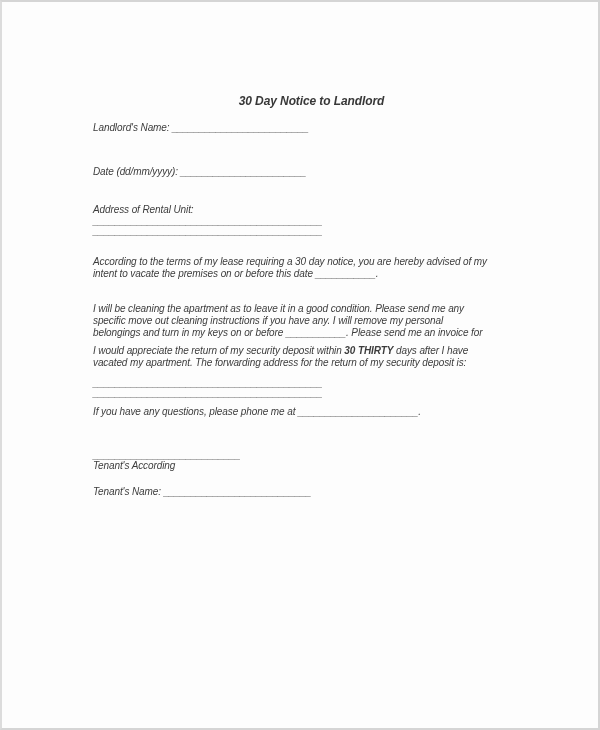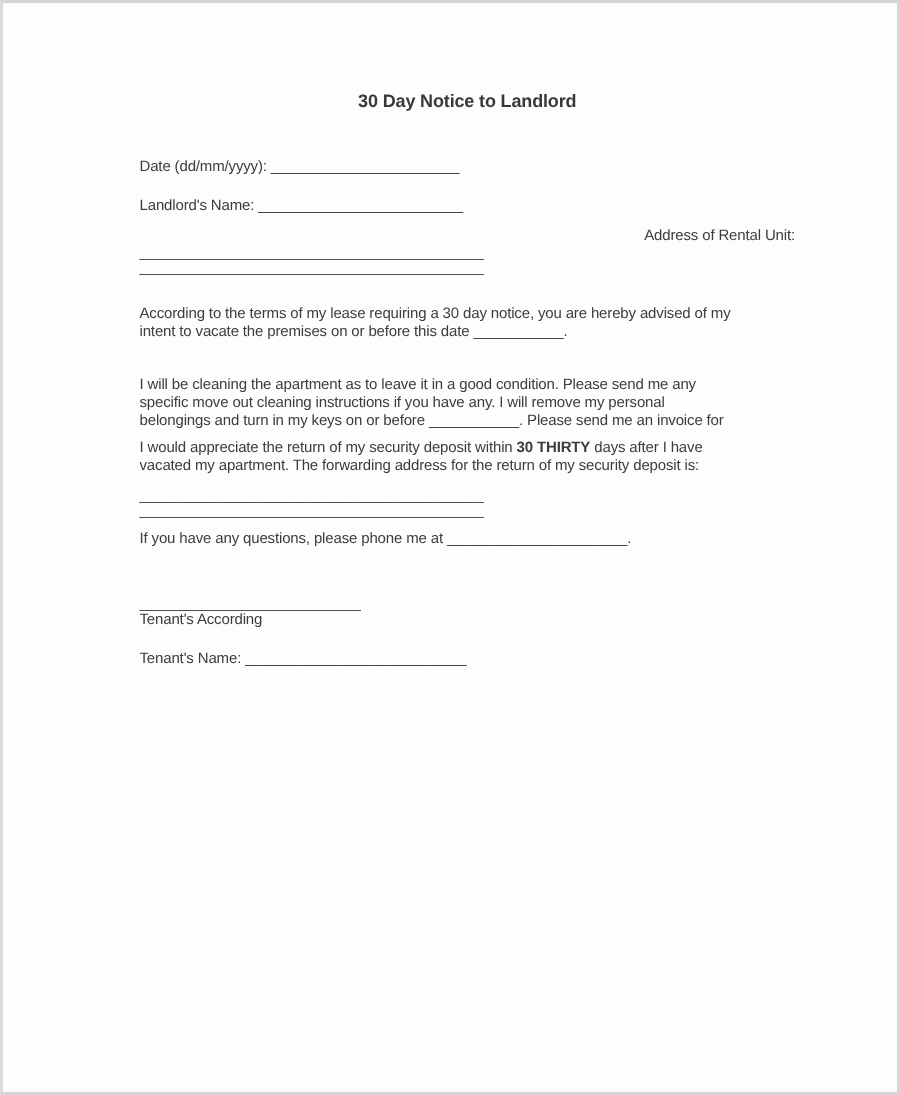--- a/index.html
+++ b/index.html
@@ -10,39 +10,40 @@
   }
   .scan-frame {
     width: 600px;
     height: 730px;
     background: #fdfdfd;
     border: 2px solid #d5d5d5;
     border-left-color: #dcdcdc;
     overflow: hidden;
   }
   .doc {
-    padding: 58px 68px 0 91px;
+    padding: 92px 68px 0 91px;
     color: #3c3c3c;
     font-size: 10px;
     letter-spacing: -0.1px;
+    font-style: italic;
   }
   .doc-title {
     font-size: 12px;
     font-weight: bold;
     text-align: center;
     line-height: 14px;
     color: #383838;
   }
   .row {
     line-height: 13px;
     white-space: nowrap;
   }
   .row-date     { margin-top: 31px; }
   .row-landlord { margin-top: 13px; }
-  .row-address  { margin-top: 7px; text-align: right; }
+  .row-address  { margin-top: 25px; }
   .uline {
     line-height: 10px;
     white-space: nowrap;
     color: #4a4a4a;
   }
   .uline-addr1 { margin-top: 0; }
   .para {
     line-height: 12px;
   }
   .para div { white-space: nowrap; }
@@ -57,23 +58,23 @@
   .row-tenant-name { margin-top: 14px; line-height: 12px; white-space: nowrap; }
 </style>
 </head>
 <body>
 
 <div class="scan-frame">
   <div class="doc">
 
     <div class="doc-title">30 Day Notice to Landlord</div>
 
+    <div class="row row-landlord"><span>Landlord's Name:</span> <span>_________________________</span></div>
+
     <div class="row row-date"><span>Date (dd/mm/yyyy):</span> <span>_______________________</span></div>
-
-    <div class="row row-landlord"><span>Landlord's Name:</span> <span>_________________________</span></div>
 
     <div class="row row-address">Address of Rental Unit:</div>
     <div class="uline uline-addr1">__________________________________________</div>
     <div class="uline">__________________________________________</div>
 
     <div class="para para-notice">
       <div>According to the terms of my lease requiring a 30 day notice, you are hereby advised of my</div>
       <div>intent to vacate the premises on or before this date ___________.</div>
     </div>
 

